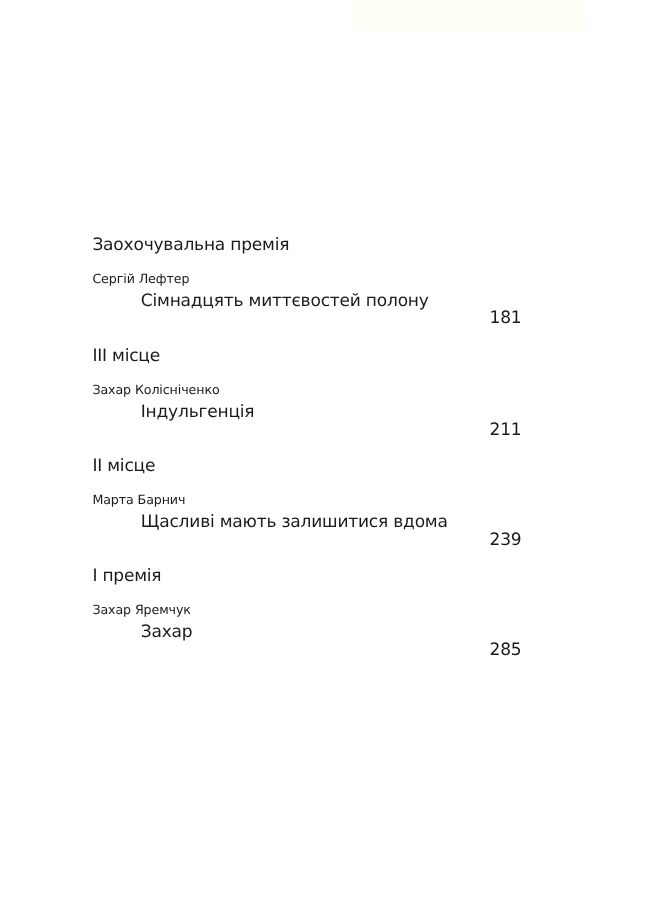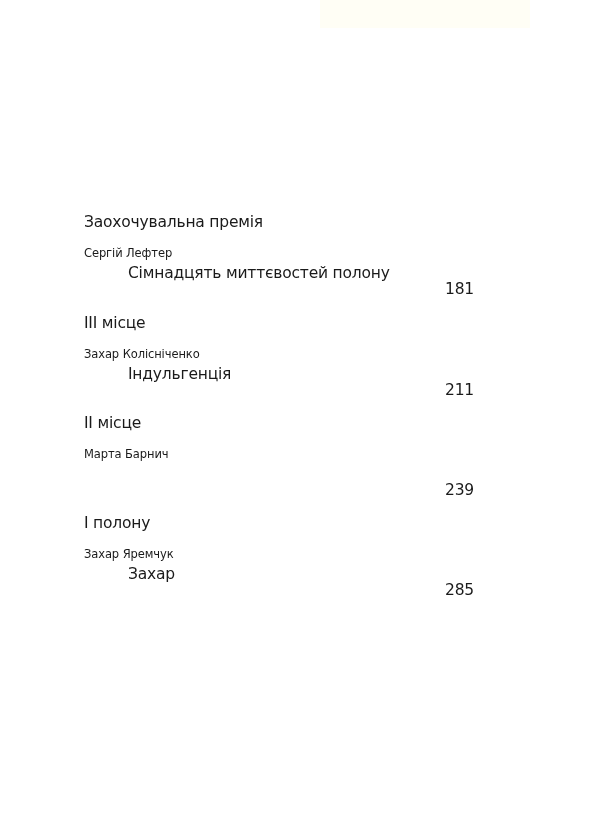--- a/index.html
+++ b/index.html
@@ -96,26 +96,27 @@
     <div class="entry">
       <span class="entry-title">Індульгенція</span>
       <span class="entry-page">211</span>
     </div>
   </div>
 
   <div class="section" style="top:414px;">
     <div class="section-title">ІІ місце</div>
     <div class="author">Марта Барнич</div>
     <div class="entry">
+      <span class="entry-title">Щасливі мають залишитися вдома</span>
       <span class="entry-page">239</span>
     </div>
   </div>
 
   <div class="section" style="top:514px;">
-    <div class="section-title">І полону</div>
+    <div class="section-title">І премія</div>
     <div class="author">Захар Яремчук</div>
     <div class="entry">
       <span class="entry-title">Захар</span>
       <span class="entry-page">285</span>
     </div>
   </div>
 
 </div>
 
 </body></html>

